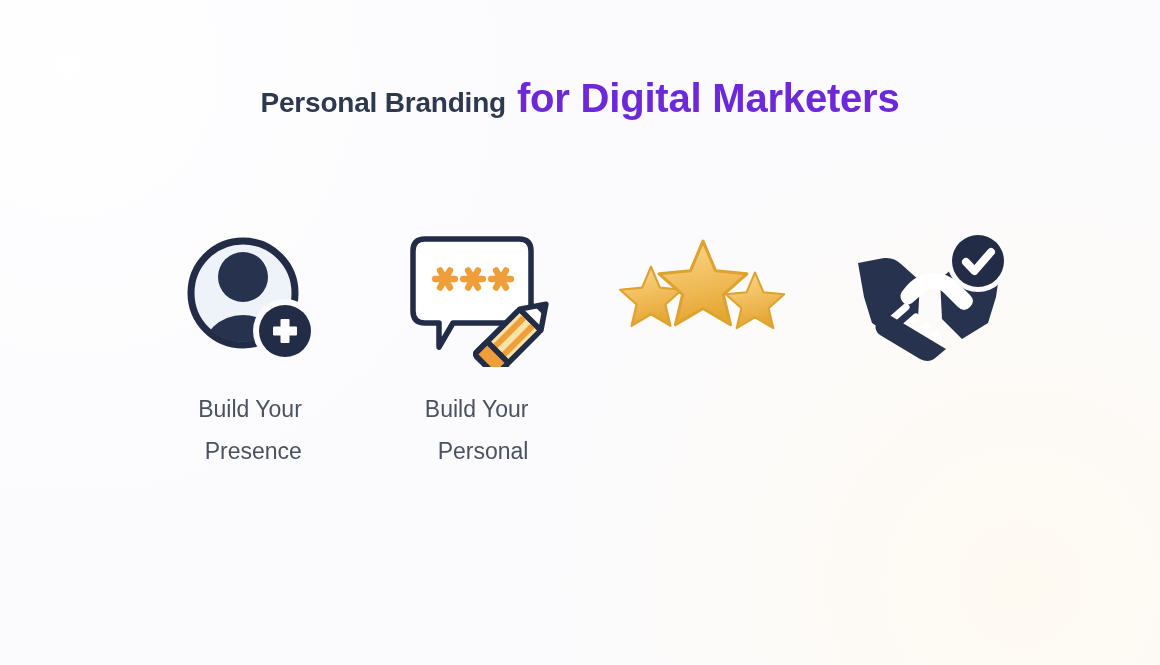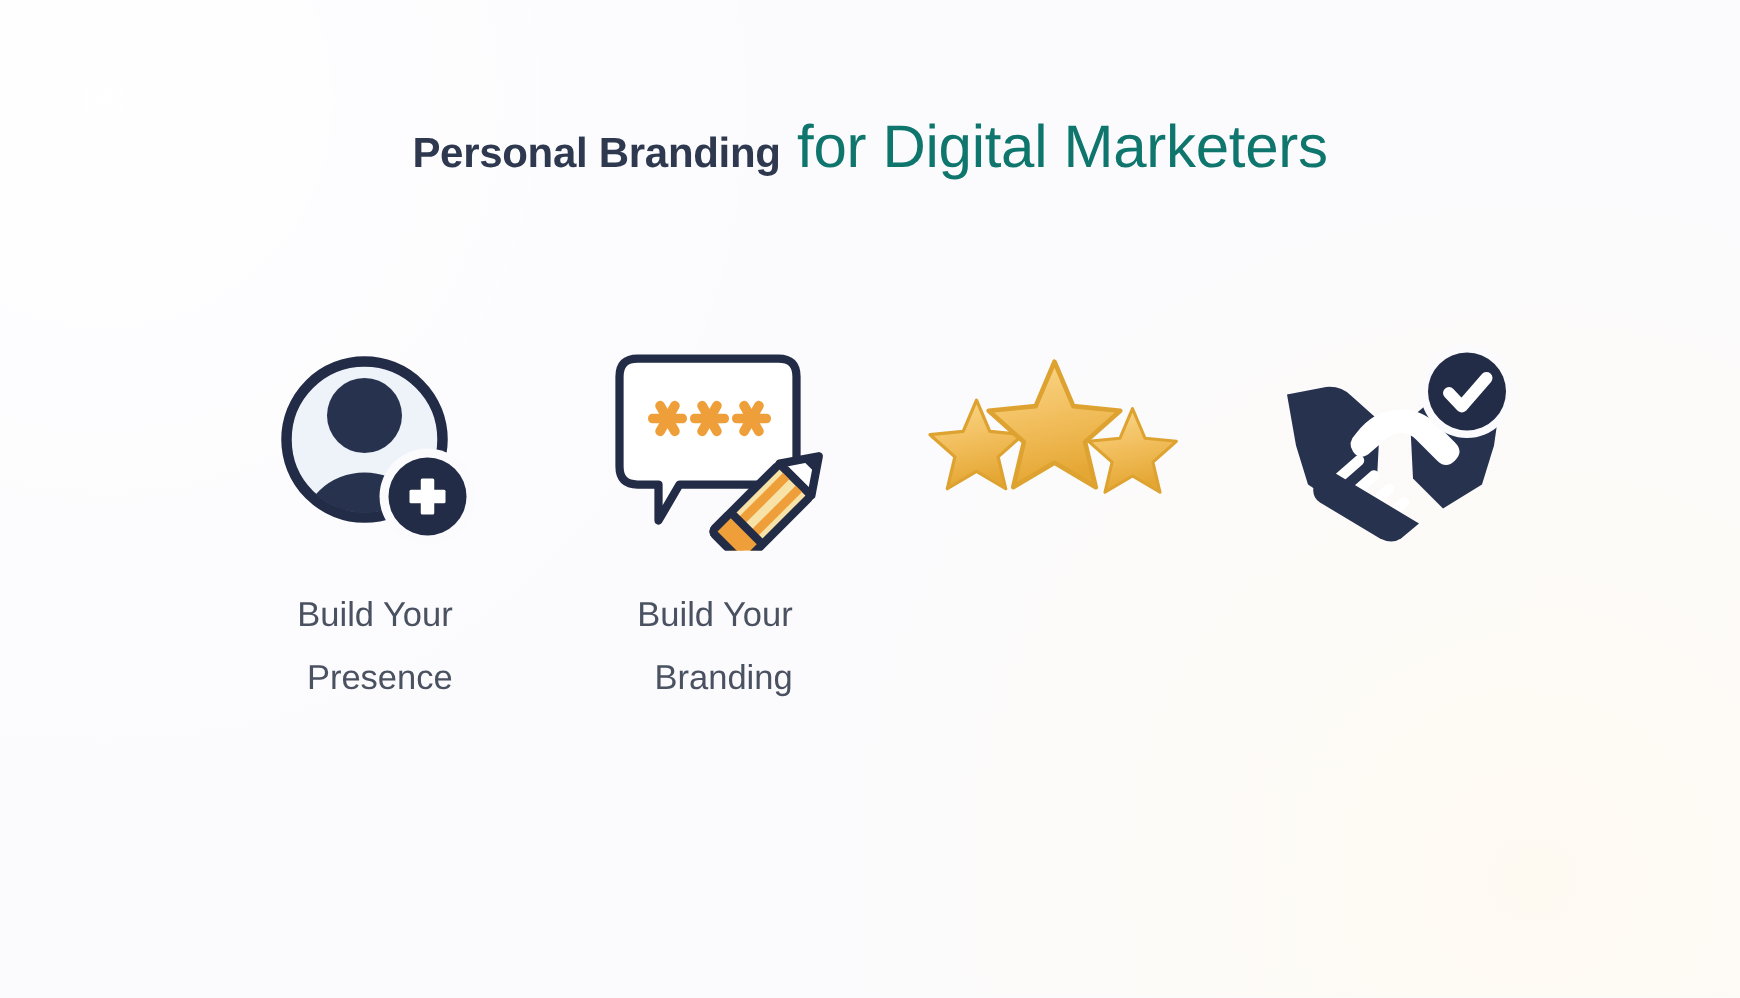--- a/index.html
+++ b/index.html
@@ -43,22 +43,22 @@
     white-space:nowrap;
   }
   .title-strong {
     font-size:28px;
     font-weight:bold;
     color:#2e3950;
     letter-spacing:-0.2px;
   }
   .title-light {
     font-size:40px;
-    font-weight:400;
-    color:#0f766e;
+    font-weight:700;
+    color:#6d28d9;
     letter-spacing:-0.2px;
   }
 
   
   .row {
     position:absolute;
     top:222px;
     left:150px;
     width:880px;
     display:flex;
@@ -162,21 +162,21 @@
             <rect x="30" y="-15" width="18" height="30" rx="3" fill="#ef9f3a" stroke="#222c47" stroke-width="5.5" stroke-linejoin="round"></rect>
 
             <path d="M-16 -15 L-38 0 L-16 15 Z" fill="#ffffff" stroke="#222c47" stroke-width="5.5" stroke-linejoin="round"></path>
 
             <path d="M-28.5 -6.5 L-38 0 L-28.5 6.5 Z" fill="#222c47"></path>
           </g>
         </svg>
       </div>
       <div class="label">
         <span>Build Your</span><br>
-        <span>Branding</span>
+        <span>Personal</span>
       </div>
     </div>
 
     <div class="card card-credibility">
       <div class="icon-box">
         <svg width="180" height="140" viewBox="0 0 180 140">
           <defs>
             <linearGradient id="goldgrad" x1="0" y1="0" x2="0.25" y2="1">
               <stop offset="0%" stop-color="#f9d98c"></stop>
               <stop offset="48%" stop-color="#f3c162"></stop>

